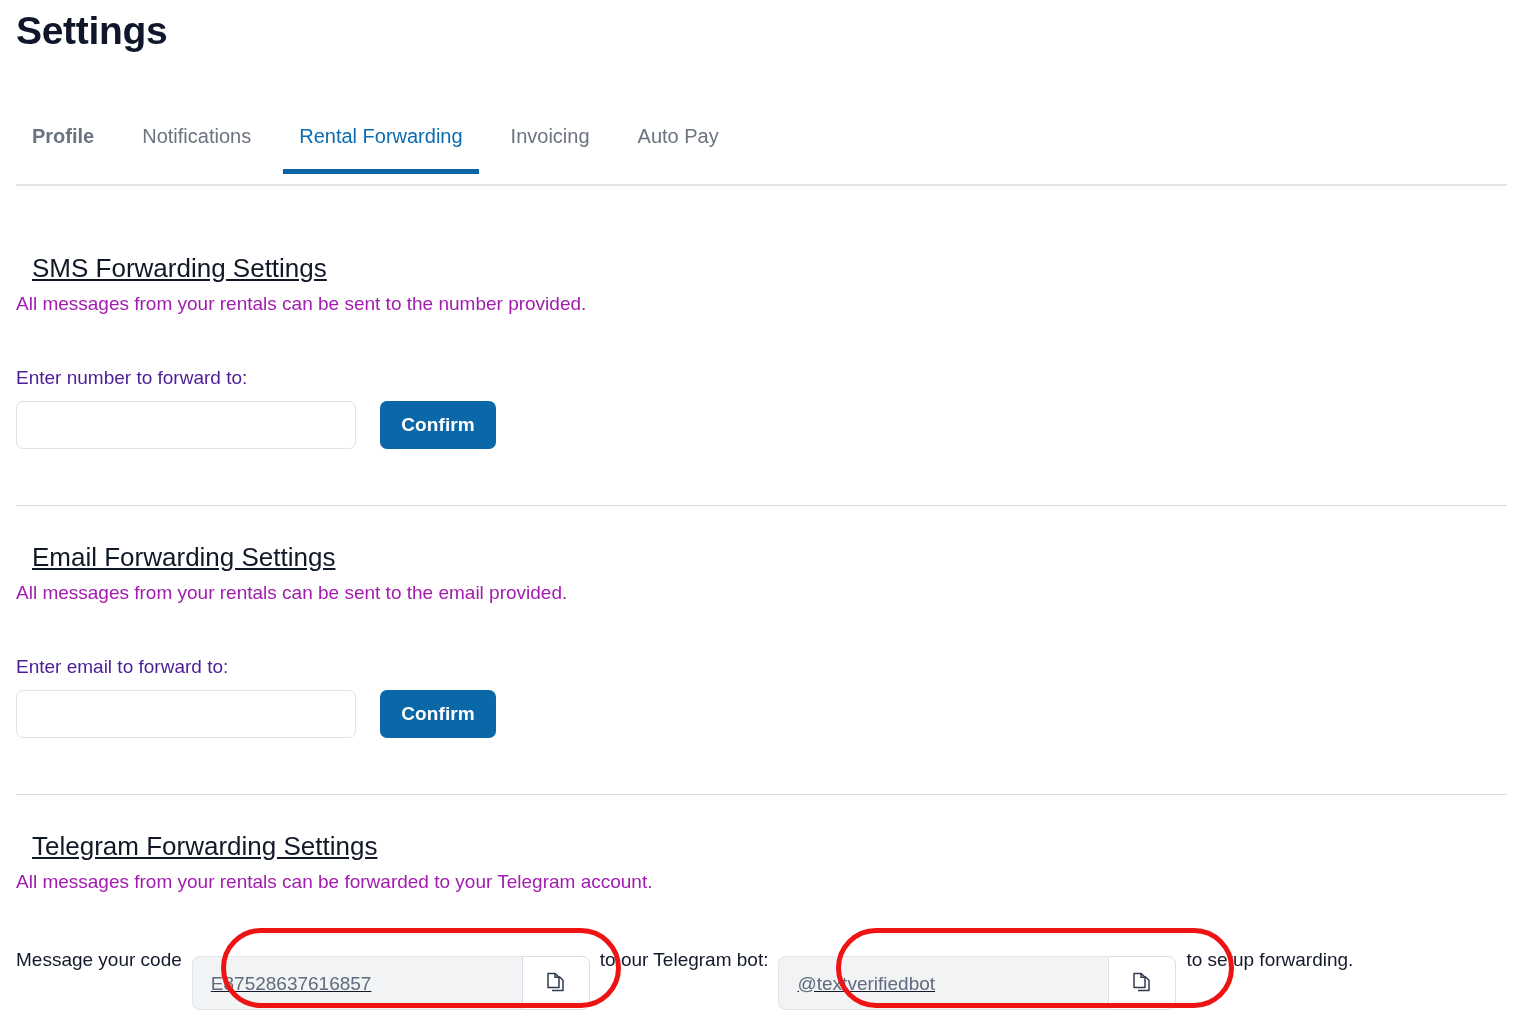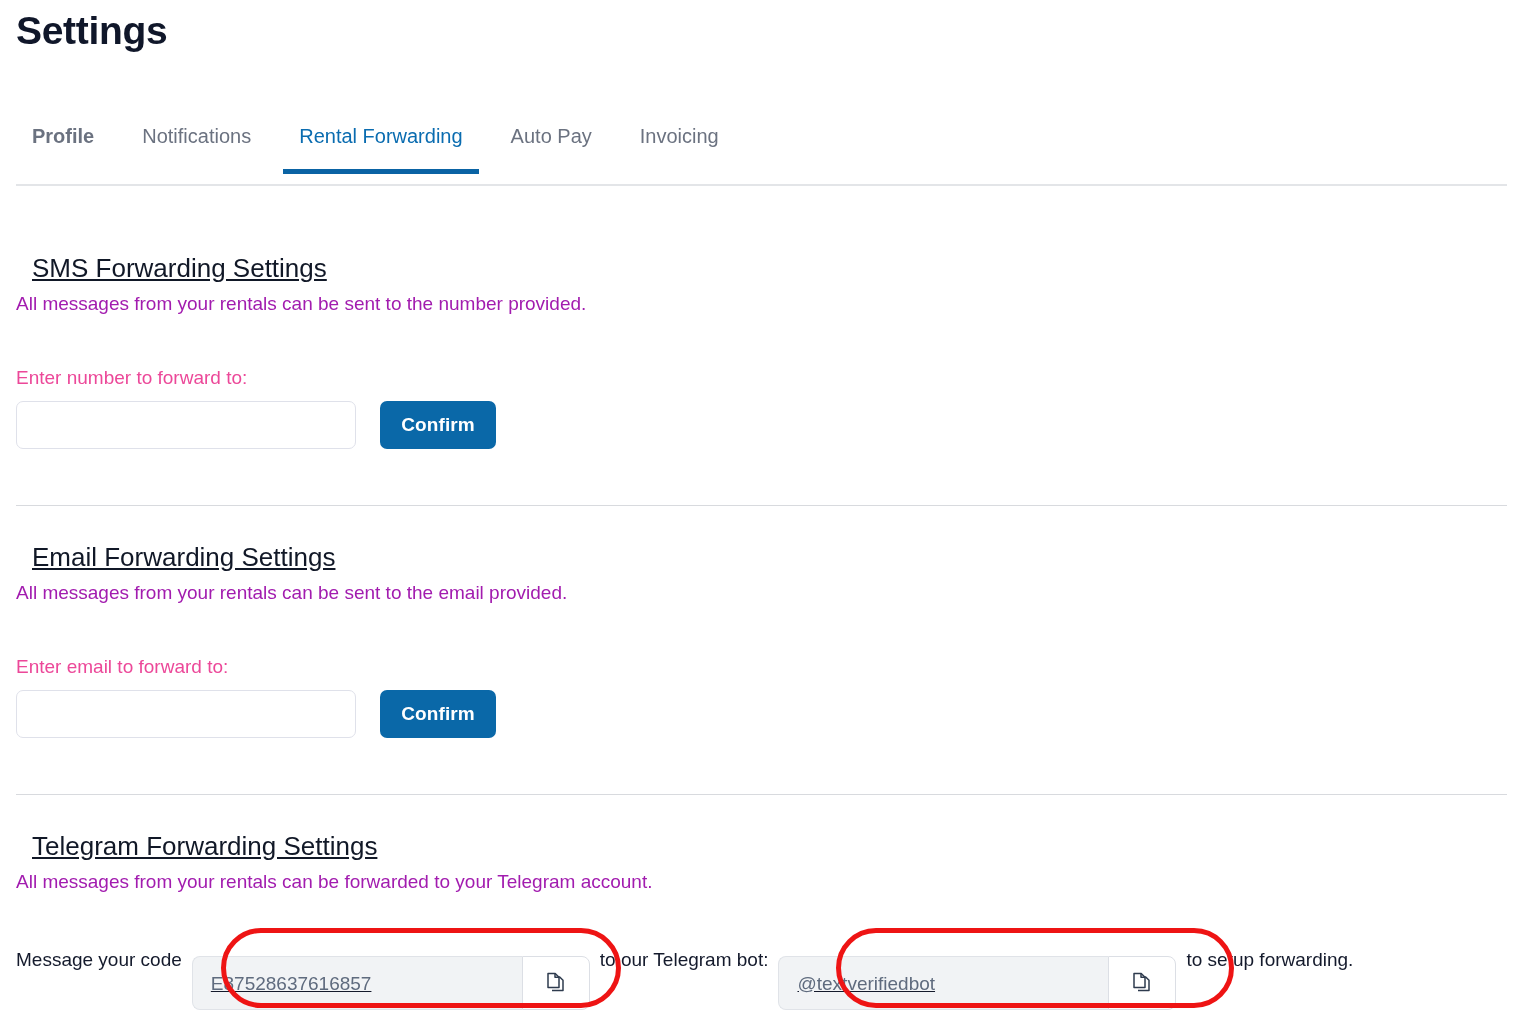--- a/index.html
+++ b/index.html
@@ -92,21 +92,21 @@
   }
   .section-desc {
     font-size: 19px;
     line-height: 24px;
     color: #a21caf;
     margin: 0;
   }
   .field-label {
     font-size: 19px;
     line-height: 23px;
-    color: #ec4899;
+    color: #4c1d95;
     margin: 0 0 12px 0;
   }
   .field-row {
     display: flex;
     align-items: flex-start;
     gap: 24px;
   }
   .text-input {
     width: 340px;
     height: 48px;
@@ -207,22 +207,22 @@
 <body>
 
 <div class="page">
 
   <h1 class="page-title">Settings</h1>
 
   <div class="tabs">
     <button class="tab">Profile</button>
     <button class="tab">Notifications</button>
     <button class="tab active">Rental Forwarding</button>
+    <button class="tab">Invoicing</button>
     <button class="tab">Auto Pay</button>
-    <button class="tab">Invoicing</button>
   </div>
 
   <div class="section" style="top:253px;">
     <h2 class="section-title">SMS Forwarding Settings</h2>
     <p class="section-desc">All messages from your rentals can be sent to the number provided.</p>
   </div>
 
   <div class="section" style="top:366px;">
     <div class="field-label">Enter number to forward to:</div>
     <div class="field-row">

